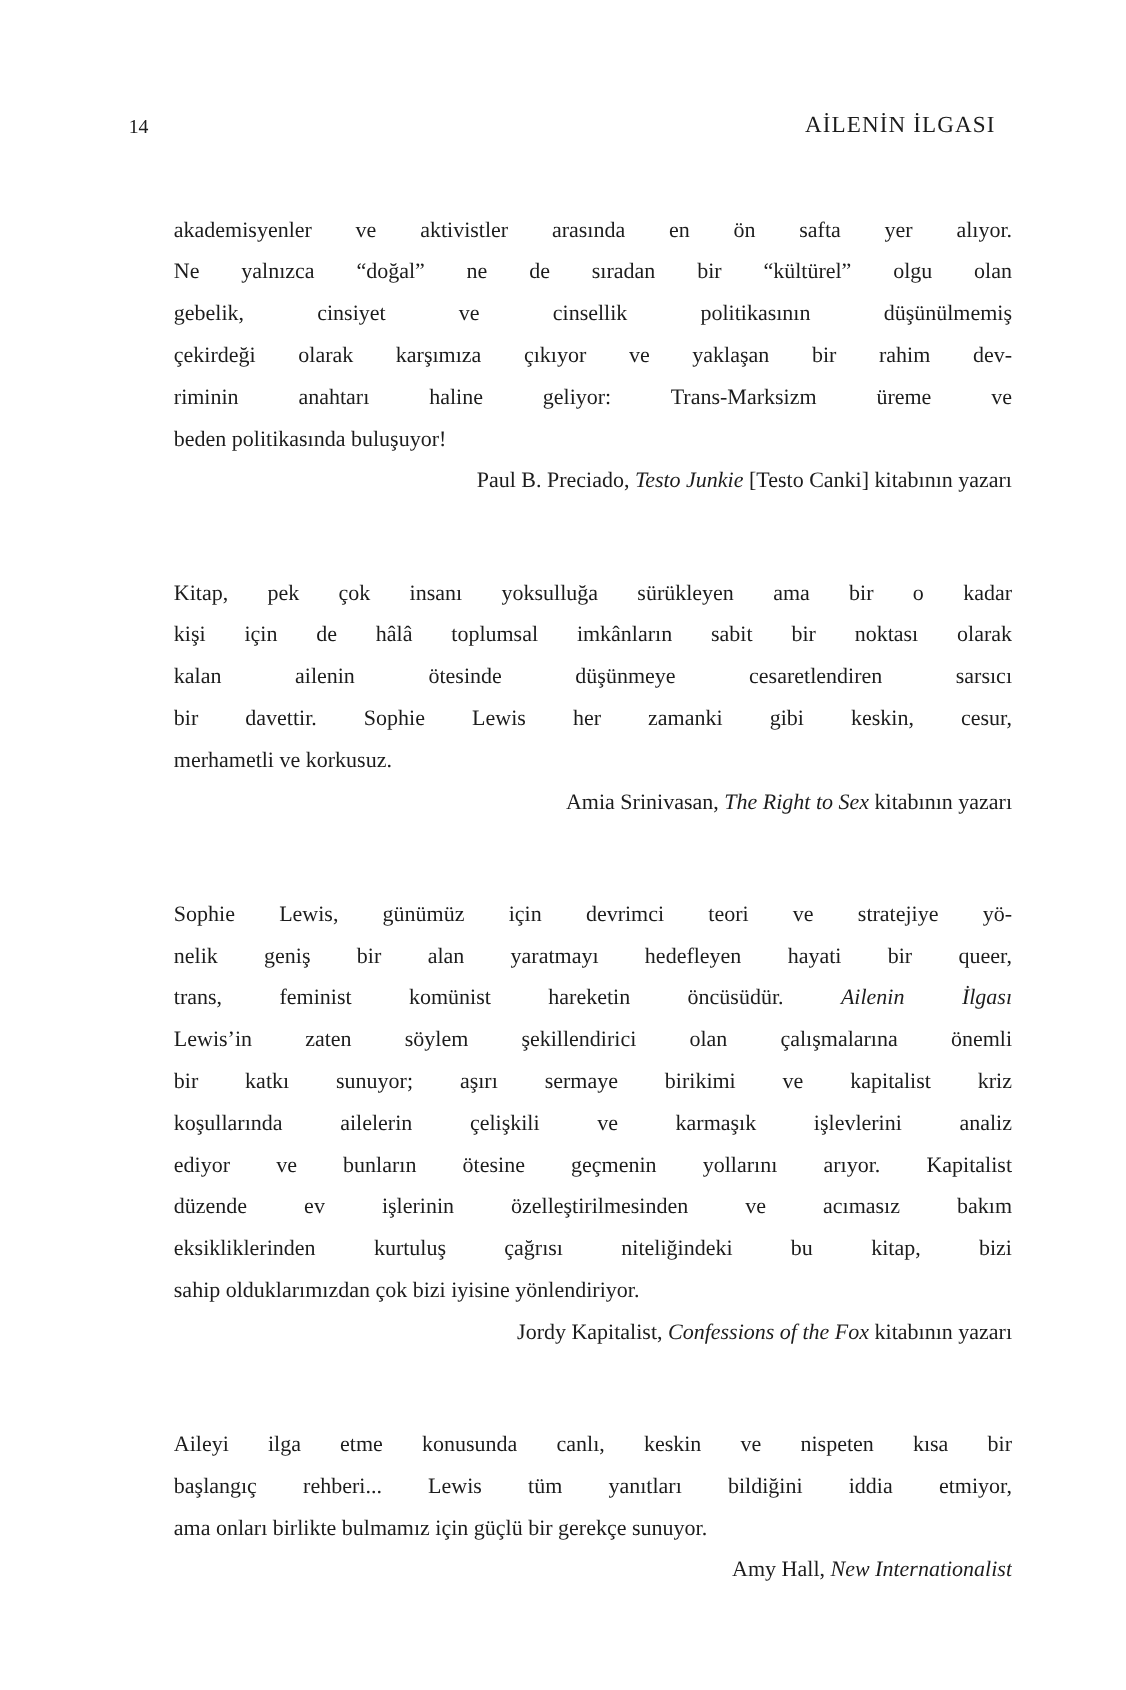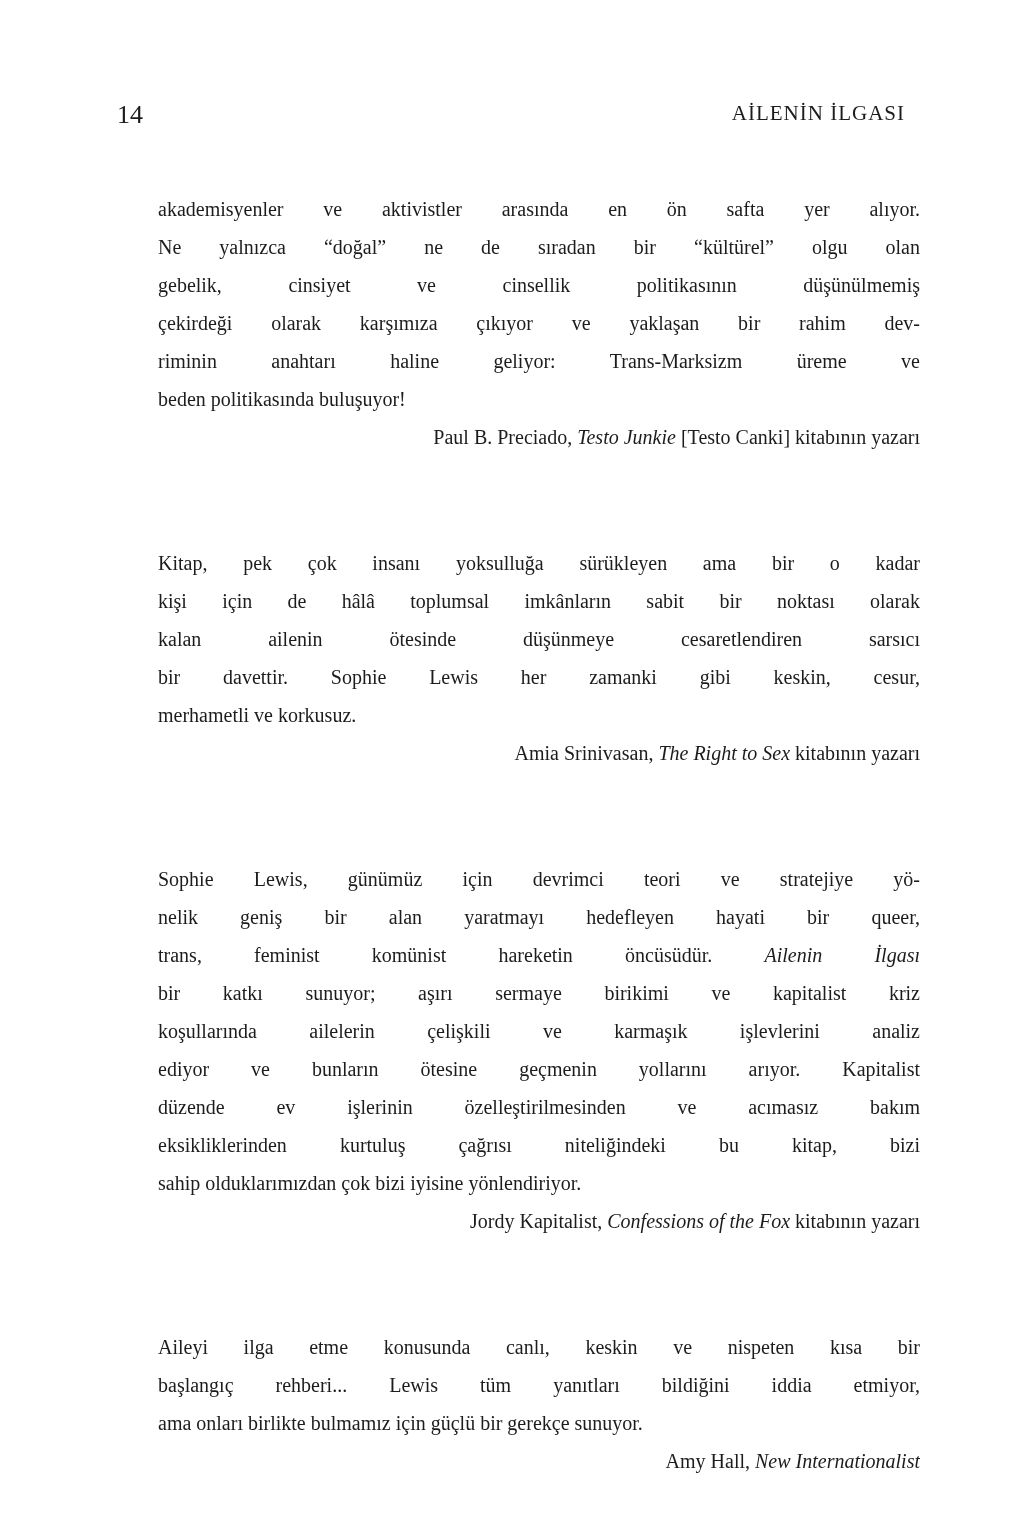--- a/index.html
+++ b/index.html
@@ -10,39 +10,39 @@
     color: #1c1c1c;
     font-family: "Liberation Serif", serif;
     position: relative;
     overflow: hidden;
   }
   .page { position: absolute; inset: 0; }
   .pagenum {
     position: absolute;
     left: 117px;
     top: 100px;
-    font-size: 26px;
+    font-size: 18px;
     line-height: 30px;
   }
   .running-title {
     position: absolute;
     right: 119px;
     top: 101px;
     font-size: 21px;
     line-height: 24px;
     letter-spacing: 1px;
   }
   .content {
     position: absolute;
     left: 158px;
     top: 190px;
     width: 762px;
   }
   .blurb { margin: 0; }
-  .blurb + .blurb { margin-top: 88px; }
+  .blurb + .blurb { margin-top: 64px; }
   .line {
     font-size: 20px;
     line-height: 38px;
     height: 38px;
     overflow: hidden;
     text-align: justify;
     text-align-last: justify;
     white-space: normal;
   }
   .line.last {
@@ -77,20 +77,21 @@
         <div class="line"><span>kişi için de hâlâ toplumsal imkânların sabit bir noktası olarak</span></div>
         <div class="line"><span>kalan ailenin ötesinde düşünmeye cesaretlendiren sarsıcı</span></div>
         <div class="line"><span>bir davettir. Sophie Lewis her zamanki gibi keskin, cesur,</span></div>
         <div class="line last"><span>merhametli ve korkusuz.</span></div>
         <div class="line attribution"><span>Amia Srinivasan, </span><span class="ital">The Right to Sex</span><span> kitabının yazarı</span></div>
       </article>
       <article class="blurb">
         <div class="line"><span>Sophie Lewis, günümüz için devrimci teori ve stratejiye yö-</span></div>
         <div class="line"><span>nelik geniş bir alan yaratmayı hedefleyen hayati bir queer,</span></div>
         <div class="line"><span>trans, feminist komünist hareketin öncüsüdür. </span><span class="ital">Ailenin İlgası</span></div>
+        <div class="line"><span>Lewis’in zaten söylem şekillendirici olan çalışmalarına önemli</span></div>
         <div class="line"><span>bir katkı sunuyor; aşırı sermaye birikimi ve kapitalist kriz</span></div>
         <div class="line"><span>koşullarında ailelerin çelişkili ve karmaşık işlevlerini analiz</span></div>
         <div class="line"><span>ediyor ve bunların ötesine geçmenin yollarını arıyor. Kapitalist</span></div>
         <div class="line"><span>düzende ev işlerinin özelleştirilmesinden ve acımasız bakım</span></div>
         <div class="line"><span>eksikliklerinden kurtuluş çağrısı niteliğindeki bu kitap, bizi</span></div>
         <div class="line last"><span>sahip olduklarımızdan çok bizi iyisine yönlendiriyor.</span></div>
         <div class="line attribution"><span>Jordy Kapitalist, </span><span class="ital">Confessions of the Fox</span><span> kitabının yazarı</span></div>
       </article>
       <article class="blurb">
         <div class="line"><span>Aileyi ilga etme konusunda canlı, keskin ve nispeten kısa bir</span></div>

